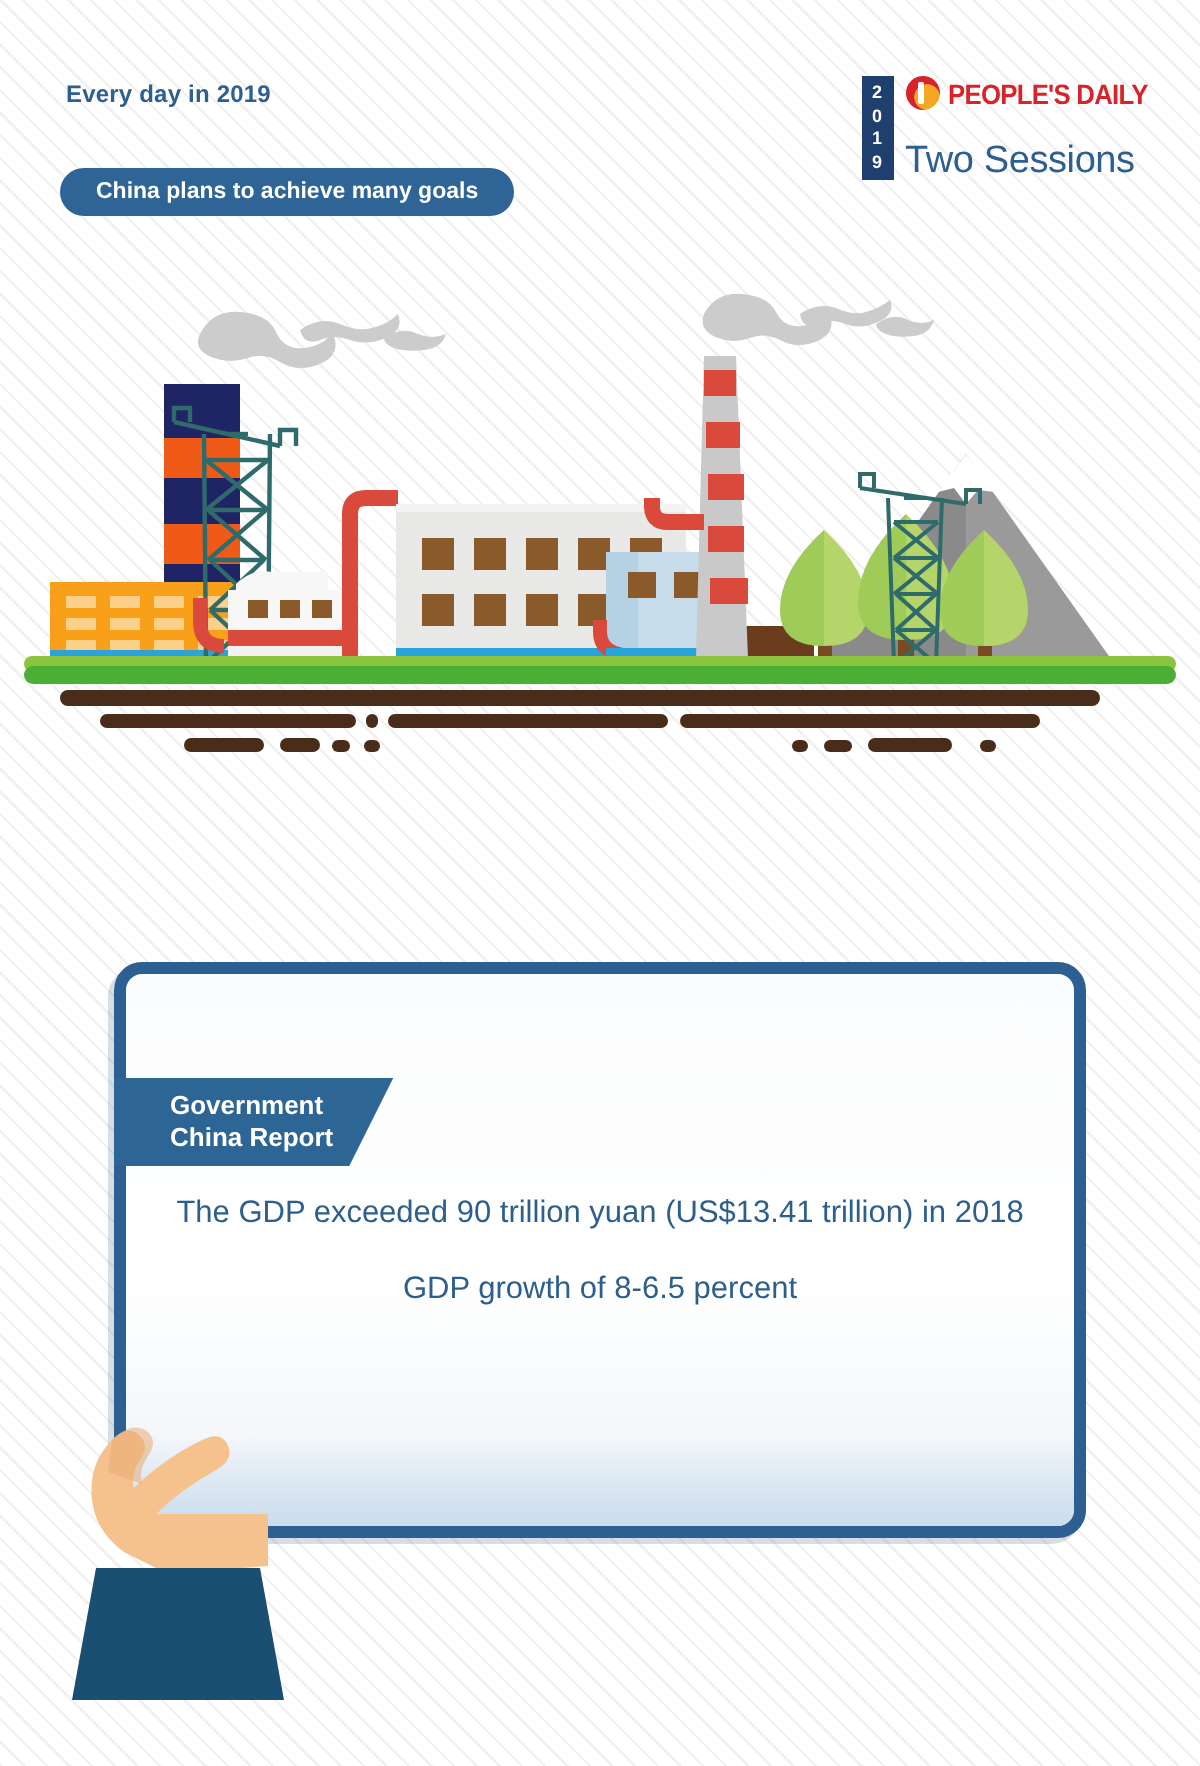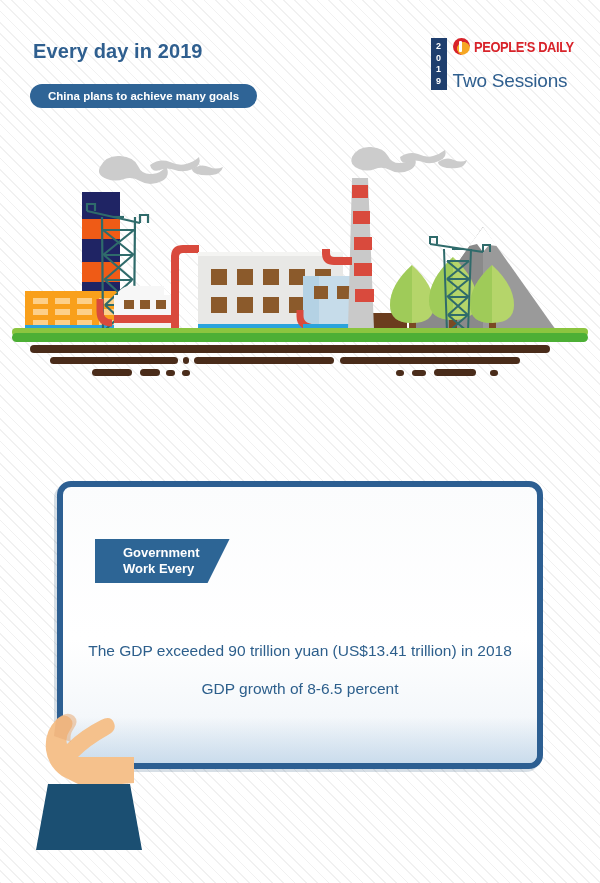--- a/index.html
+++ b/index.html
@@ -28,21 +28,21 @@
       #ffffff 1.2px,
       #ffffff 8px
     );
   }
 
   
   #header-title {
     position: absolute;
     left: 33px;
     top: 40px;
-    font-size: 20px;
+    font-size: 12px;
     font-weight: bold;
     color: #2f5f8f;
     letter-spacing: 0.1px;
   }
   #header-pill {
     position: absolute;
     left: 30px;
     top: 84px;
     height: 24px;
     padding: 0 18px;
@@ -182,30 +182,28 @@
     height: 44px;
     display: flex;
     align-items: center;
     color: #ffffff;
     font-size: 13px;
     font-weight: bold;
     line-height: 1.22;
     padding: 0 30px 0 28px;
     background: #2d6595;
     clip-path: polygon(0 0, 100% 0, calc(100% - 22px) 100%, 0 100%);
-    margin-left: 38px;
   }
   #card-body {
     position: absolute;
     left: 20px;
     right: 20px;
     top: 110px;
     text-align: center;
     color: #2d5f8c;
-    margin-top: 44px;
   }
   .card-para {
     font-size: 15.5px;
     line-height: 1.35;
     margin-bottom: 17px;
     color: #2d5f8c;
   }
   .card-para:last-child { margin-bottom: 0; }
 
   
@@ -401,21 +399,21 @@
       <rect x="490" y="225" width="8" height="6" rx="3"></rect>
     </g>
   </svg>
 
 
   <div id="card">
     <div id="card-inner-sheen"></div>
     <div id="ribbon">
       <div>
         <div>Government</div>
-        <div>Work Every</div>
+        <div>China Report</div>
       </div>
     </div>
     <div id="card-body">
       <div class="card-para">The GDP exceeded 90 trillion yuan (US$13.41 trillion) in 2018</div>
       <div class="card-para">GDP growth of 8-6.5 percent</div>
     </div>
   </div>
 
   <svg id="hand" viewBox="0 0 130 175" width="130" height="175">
     <path d="M44 96 q-14 -10 -16 -26 q-2 -18 10 -30 q8 -8 14 -2 q5 5 0 12 q-5 7 -3 14

